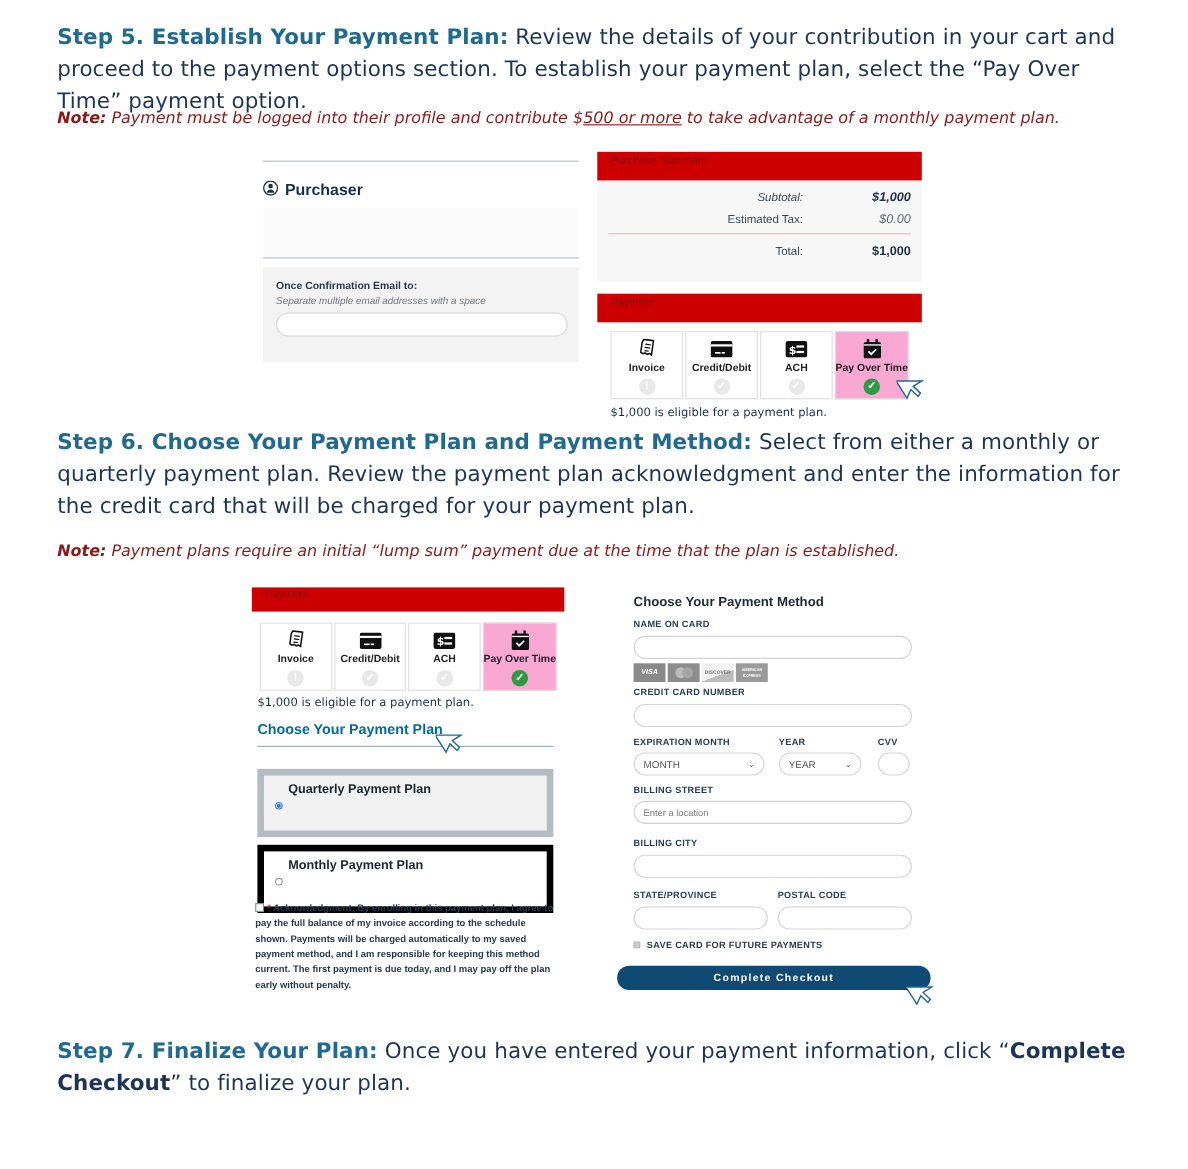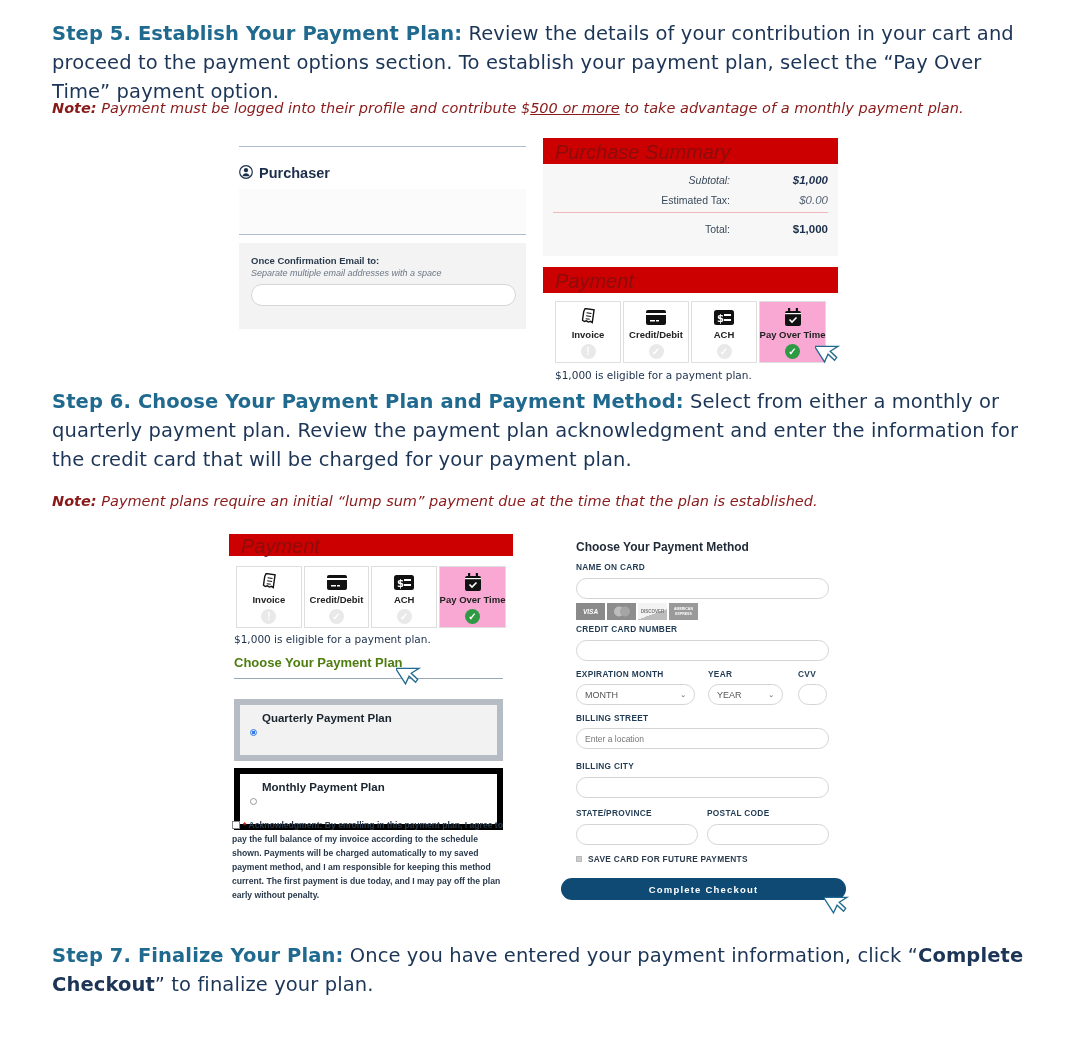--- a/index.html
+++ b/index.html
@@ -19,40 +19,40 @@
   .purch .head { display: flex; align-items: center; gap: 6px; padding-top: 10px; font-weight: bold; font-size: 14.5px; color: #1c2f4a; height: 42px; }
   .purch .blur { height: 45px; background: #fbfbfb; }
   .purch .botline { height: 1px; background: #aebccb; margin-top: 0; }
   .purch .email { margin-top: 8px; background: #f3f3f3; height: 86px; padding: 12px 12px; }
   .purch .email .lbl { font-size: 9.5px; font-weight: bold; color: #2a3a4c; }
   .purch .email .hint { font-size: 9px; font-style: italic; color: #6b7785; margin-top: 2px; }
   .purch .email .inp { margin-top: 6px; height: 22px; border: 1px solid #d6d6d6; border-radius: 12px; background: #fff; width: 265px; }
 
   
   .summary { position: absolute; left: 543px; top: 138px; width: 295px; background: #f7f7f7; }
-  .redbar { background: #cc0000; color: #8c0c0c; font-size: 20px; padding: 3px 12px; height: 26px; font-style: italic; }
+  .redbar { background: #cc0000; color: #8c0c0c; font-size: 10px; padding: 3px 12px; height: 26px; }
   .summary .row { display: flex; justify-content: flex-end; align-items: center; font-size: 10.5px; color: #3a4a5a; padding-right: 10px; }
   .summary .row .k { width: 170px; text-align: right; padding-right: 38px; }
   .summary .row .v { width: 60px; text-align: right; font-weight: bold; color: #1c2f4a; font-size: 11.5px; }
   .summary .row .v.it { font-style: italic; font-weight: normal; color: #5b6675; }
   .summary .sep { height: 1px; background: #f0b8b8; margin: 6px 10px 10px 10px; }
 
   
   .paypanel { position: absolute; background: #fff; }
   .paypanel .tiles { display: flex; gap: 2px; padding: 8px 12px 0 12px; }
   .tile { width: 67px; height: 62px; border: 1px solid #dedede; background: #fff; display: flex; flex-direction: column; align-items: center; padding-top: 6px; }
   .tile.sel { background: #f9a8d4; }
   .tile .ico { width: 22px; height: 18px; display: flex; align-items: center; justify-content: center; }
   .tile .lbl { font-size: 9.5px; font-weight: bold; color: #222; margin-top: 3px; white-space: nowrap; }
   .tile .st { width: 15px; height: 15px; border-radius: 50%; margin-top: 4px; background: #e9e9e9; color: #fff; font-size: 10px; line-height: 15px; text-align: center; font-weight: bold; }
   .tile .st.ok { background: #2f9a44; }
   .elig { font-family: "DejaVu Sans", sans-serif; font-size: 10.5px; color: #1c2f4a; padding: 6px 12px; }
 
   
-  .plan-h { position: absolute; left: 234px; top: 655px; font-weight: bold; font-size: 13px; color: #4d7c0f; }
+  .plan-h { position: absolute; left: 234px; top: 655px; font-weight: bold; font-size: 13px; color: #0369a1; }
   .plan-line { position: absolute; left: 234px; top: 678px; width: 269px; height: 1px; background: #9aa9b6; }
   .plan { position: absolute; left: 234px; width: 269px; border: 6px solid #000000; background: #fff; margin-top: 20px; }
   .plan.sel { background: #f2f2f2; border-color: #b5bcc4; }
   .plan .name { font-weight: bold; font-size: 11.5px; color: #1a2530; position: absolute; left: 22px; top: 7px; }
   .plan .radio { position: absolute; left: 10px; top: 24px; width: 7px; height: 7px; border-radius: 50%; border: 1px solid #999; background: #fff; }
   .plan .radio.on { border-color: #3b7fe0; background: radial-gradient(circle, #2f7ce9 45%, #d6e5fb 55%); }
 
   .ack { position: absolute; left: 232px; top: 818px; width: 275px; font-size: 8.6px; line-height: 14px; font-weight: bold; color: #2a3a4c; }
   .ack .cb { display: inline-block; width: 8px; height: 8px; border: 1px solid #888; background: #fff; vertical-align: -1px; margin-right: 3px; }
   .ack .star { color: #d02020; }

